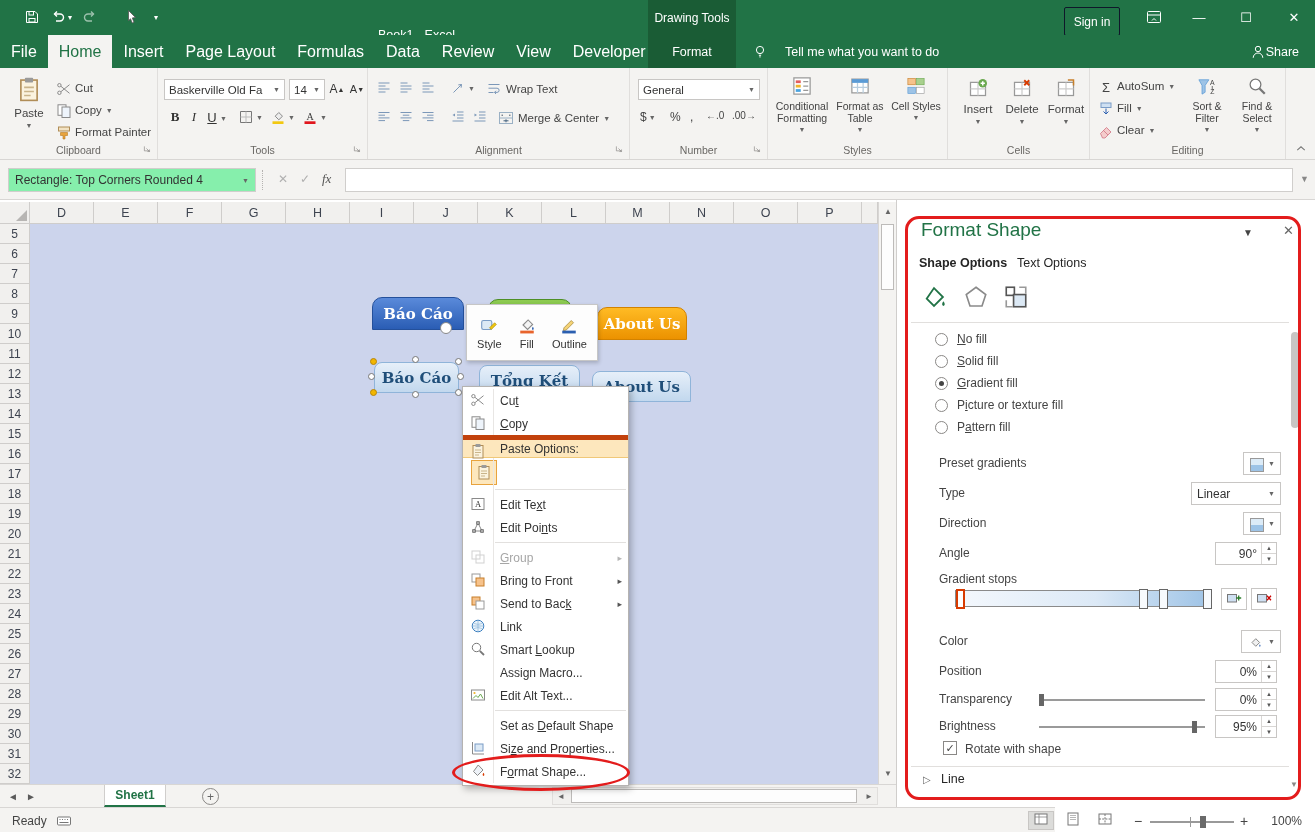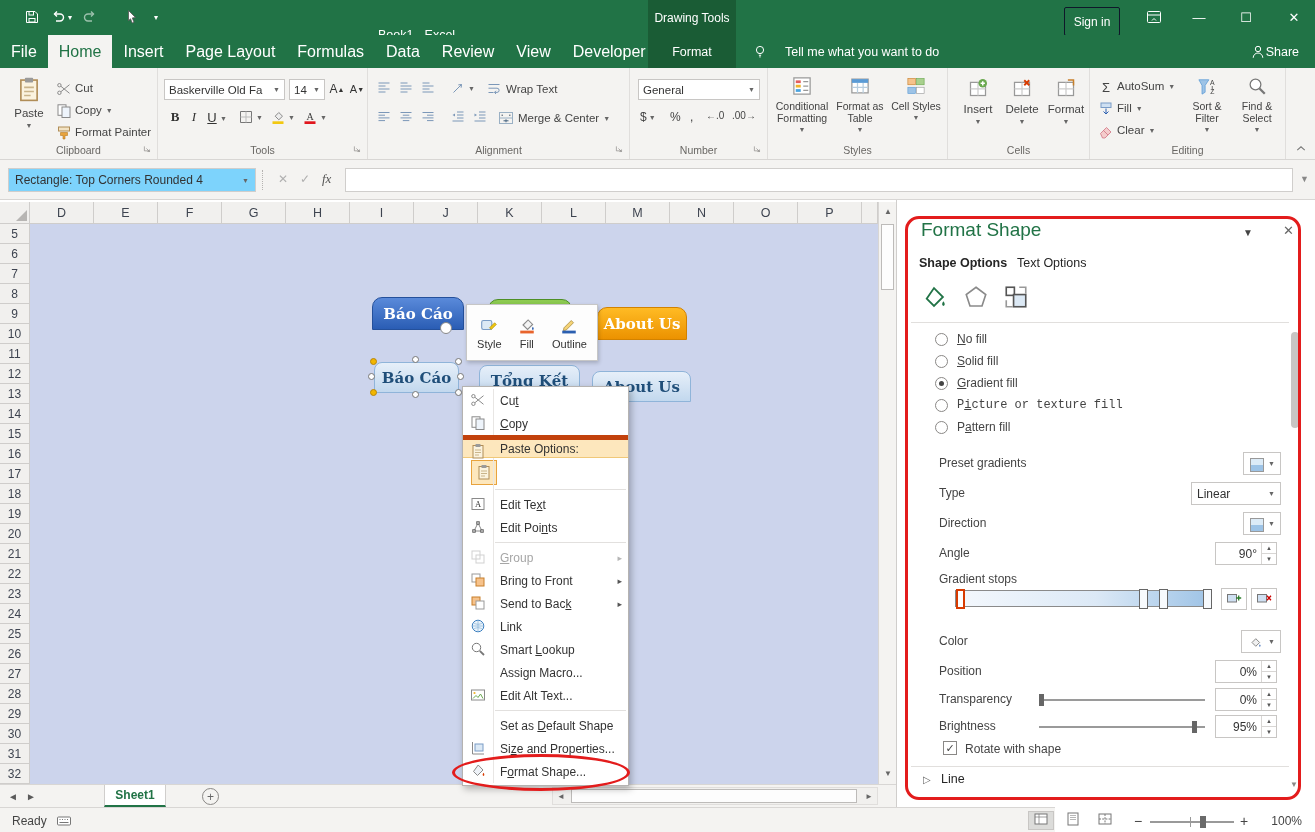--- a/index.html
+++ b/index.html
@@ -40,21 +40,21 @@
 .dar{font-size:7px;color:#666;line-height:1}
 .combo{position:absolute;background:#fff;border:1px solid #c8c6c4;font-size:11.5px;color:#333;display:flex;
   align-items:center;justify-content:space-between;padding:0 4px;white-space:nowrap;overflow:hidden}
 .fontbtn{position:absolute;width:18px;height:18px;display:flex;align-items:center;justify-content:center;font-size:13px;color:#333}
 .icbtn{position:absolute;display:flex;align-items:center;gap:2px}
 .numsym{position:absolute;font-size:12px;color:#444;display:flex;align-items:center;gap:2px}
 #ribbon-collapse{position:absolute;right:6px;bottom:4px;width:14px;height:12px}
 
 
 #fbar{position:absolute;left:0;top:160px;width:1315px;height:40px;background:#f4f3f1;border-bottom:1px solid #d8d6d4}
-#namebox{position:absolute;left:8px;top:8px;width:248px;height:24px;background:#7dd3fc;border:1px solid #d0cecc;
+#namebox{position:absolute;left:8px;top:8px;width:248px;height:24px;background:#86efac;border:1px solid #d0cecc;
   display:flex;align-items:center;justify-content:space-between;padding:0 6px;font-size:12px;color:#333}
 #fx-x,#fx-ok{position:absolute;top:12px;color:#b0b0b0;font-size:12px}
 #fx-lbl{position:absolute;top:11px;font-size:13px;font-style:italic;font-family:"Liberation Serif",serif;color:#555}
 #formula-input{position:absolute;left:345px;top:8px;width:948px;height:24px;background:#fff;border:1px solid #d0cecc}
 #fbar-sep{position:absolute;left:262px;top:10px;height:20px;border-left:1px dotted #b5b3b1}
 #fbar-expand{position:absolute;right:6px;top:14px;color:#888;font-size:9px}
 
 
 #corner{position:absolute;left:0;top:202px;width:30px;height:22px;background:#f1f0ee;border-right:1px solid #cfcdcb;border-bottom:1px solid #cfcdcb}
 #corner .tri{position:absolute;right:2px;bottom:2px;width:0;height:0;border-left:11px solid transparent;border-bottom:11px solid #b7b5b3}
@@ -850,21 +850,21 @@
           <span class="flabel"><u>N</u>o fill</span>
         </div>
         <div class="fopt" style="top: 154px;">
           <span class="radio"></span>
           <span class="flabel"><u>S</u>olid fill</span>
         </div>
         <div class="fopt" style="top: 176px;">
           <span class="radio sel"></span>
           <span class="flabel"><u>G</u>radient fill</span>
         </div>
-        <div class="fopt" style="top: 198px; font-family: Liberation Mono, monospace;">
+        <div class="fopt" style="top: 198px;">
           <span class="radio"></span>
           <span class="flabel">P<u>i</u>cture or texture fill</span>
         </div>
         <div class="fopt" style="top: 220px;">
           <span class="radio"></span>
           <span class="flabel">P<u>a</u>ttern fill</span>
         </div>
       </div>
 
     <span class="prow-label" style="top:256px">Preset gradients</span>

